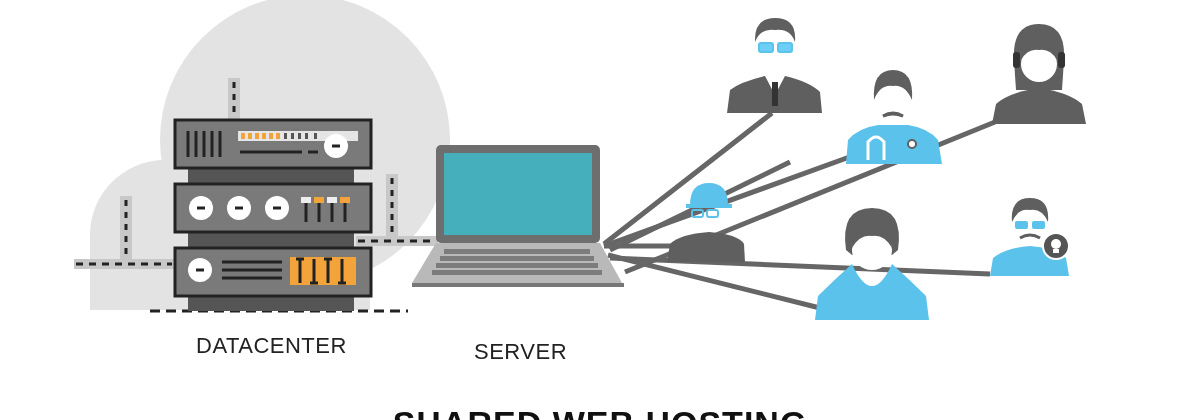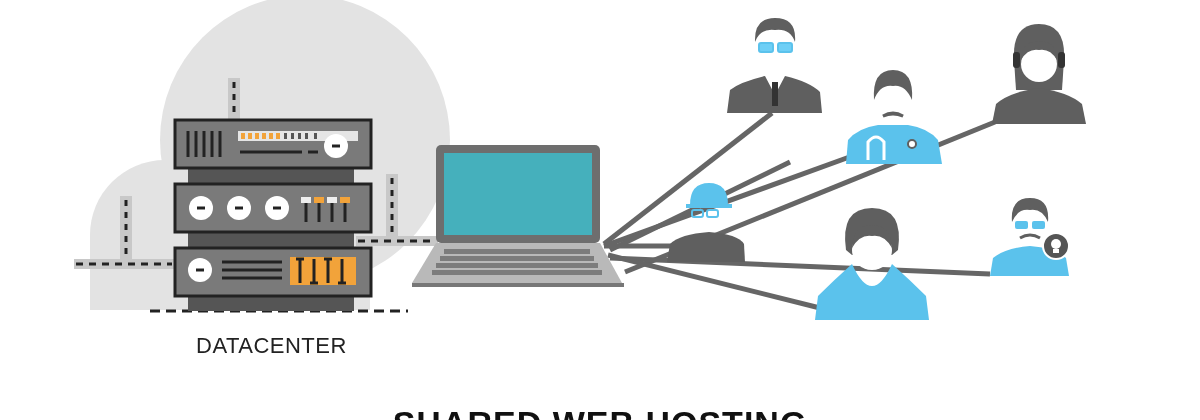--- a/index.html
+++ b/index.html
@@ -175,14 +175,15 @@
     <rect x="1032" y="221" width="13" height="8" rx="2" fill="#5bc2ec"></rect>
     <path d="M1020 238 Q1030 232 1040 238" stroke="#5f5f5f" stroke-width="3" fill="none"></path>
     <path d="M990 276 L993 258 Q1005 248 1030 246 Q1055 248 1066 258 L1069 276 Z" fill="#5bc2ec"></path>
     <circle cx="1056" cy="246" r="13" fill="#555" stroke="#fff" stroke-width="2"></circle>
     <circle cx="1056" cy="244" r="5" fill="#fff"></circle>
     <rect x="1053" y="249" width="6" height="4" fill="#fff"></rect>
   </g>
 </svg>
 
   <div class="label" style="left:196px; top:333px;">DATACENTER</div>
+  <div class="label" style="left:474px; top:339px;">SERVER</div>
   <div class="title">SHARED WEB HOSTING</div>
 </div>
 
 </body></html>

